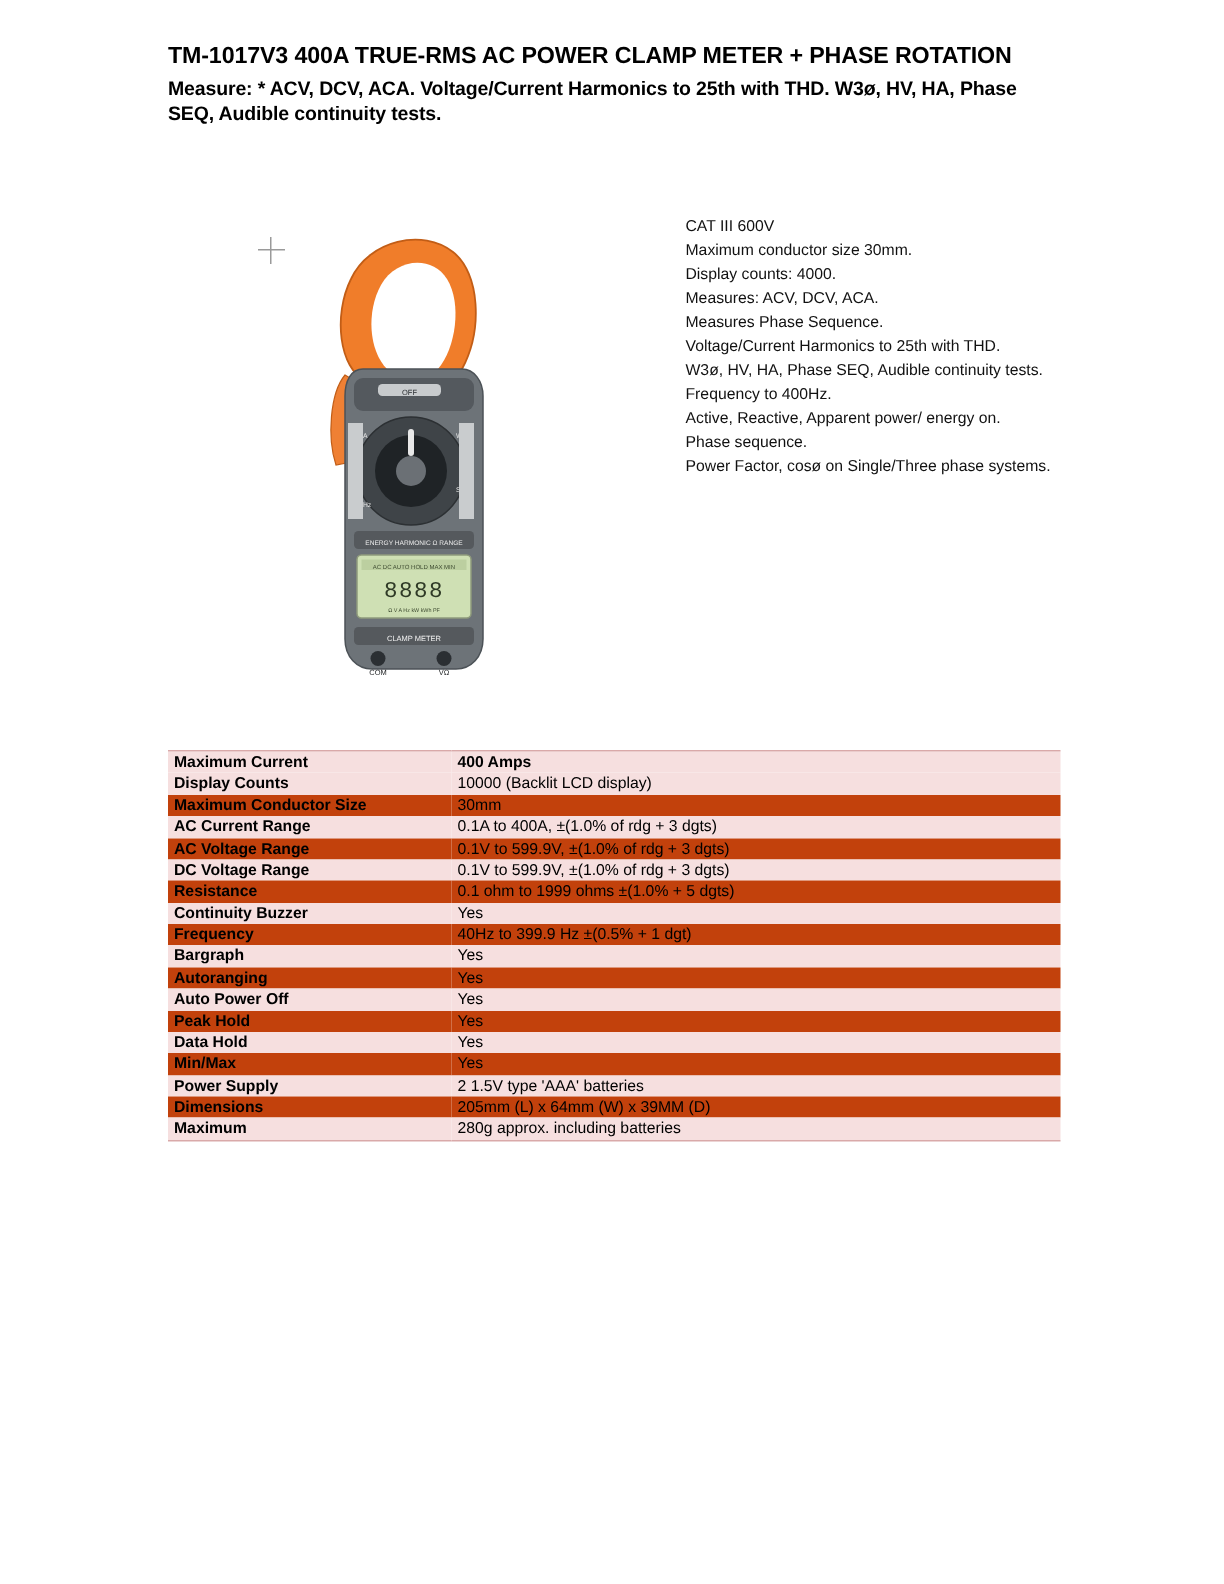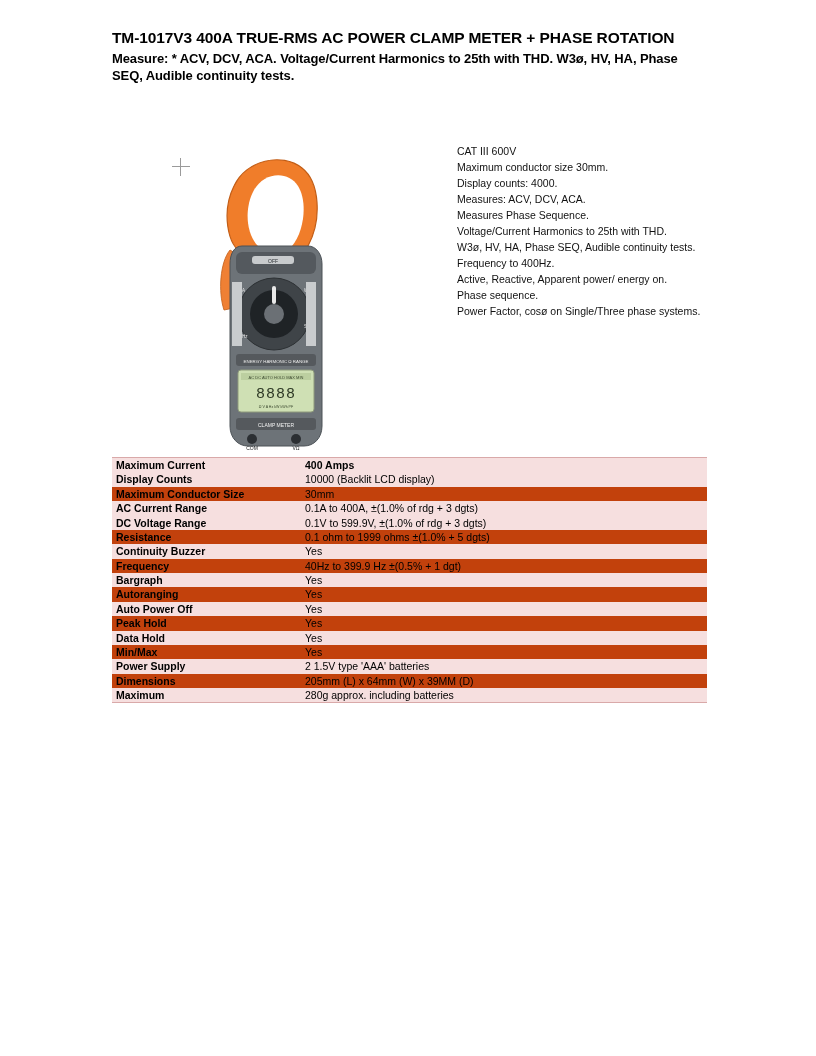--- a/index.html
+++ b/index.html
@@ -101,21 +101,21 @@
     font-size: 10.5px;
     line-height: 1.52;
     color: #111;
   }
   .spec-list div { white-space: pre-wrap; }
 
   
   .table-wrap {
     position: absolute;
     left: 112px;
-    top: 457px;
+    top: 500px;
     width: 595px;
   }
   table.spec {
     border-collapse: collapse;
     width: 595px;
     font-size: 10.5px;
   }
   table.spec tr { height: 14.2px; }
   table.spec td {
     padding: 1px 0 1px 4px;
@@ -229,20 +229,24 @@
           <td class="v">10000 (Backlit LCD display)</td>
         </tr>
         <tr class="plain">
           <td class="k">Maximum Conductor Size</td>
           <td class="v">30mm</td>
         </tr>
         <tr class="shade">
           <td class="k">AC Current Range</td>
           <td class="v">0.1A to 400A, ±(1.0% of rdg + 3 dgts)</td>
         </tr>
+        <tr class="plain">
+          <td class="k">AC Voltage Range</td>
+          <td class="v">0.1V to 599.9V, ±(1.0% of rdg + 3 dgts)</td>
+        </tr>
         <tr class="shade">
           <td class="k">DC Voltage Range</td>
           <td class="v">0.1V to 599.9V, ±(1.0% of rdg + 3 dgts)</td>
         </tr>
         <tr class="plain">
           <td class="k">Resistance</td>
           <td class="v">0.1 ohm to 1999 ohms ±(1.0% + 5 dgts)</td>
         </tr>
         <tr class="shade">
           <td class="k">Continuity Buzzer</td>

